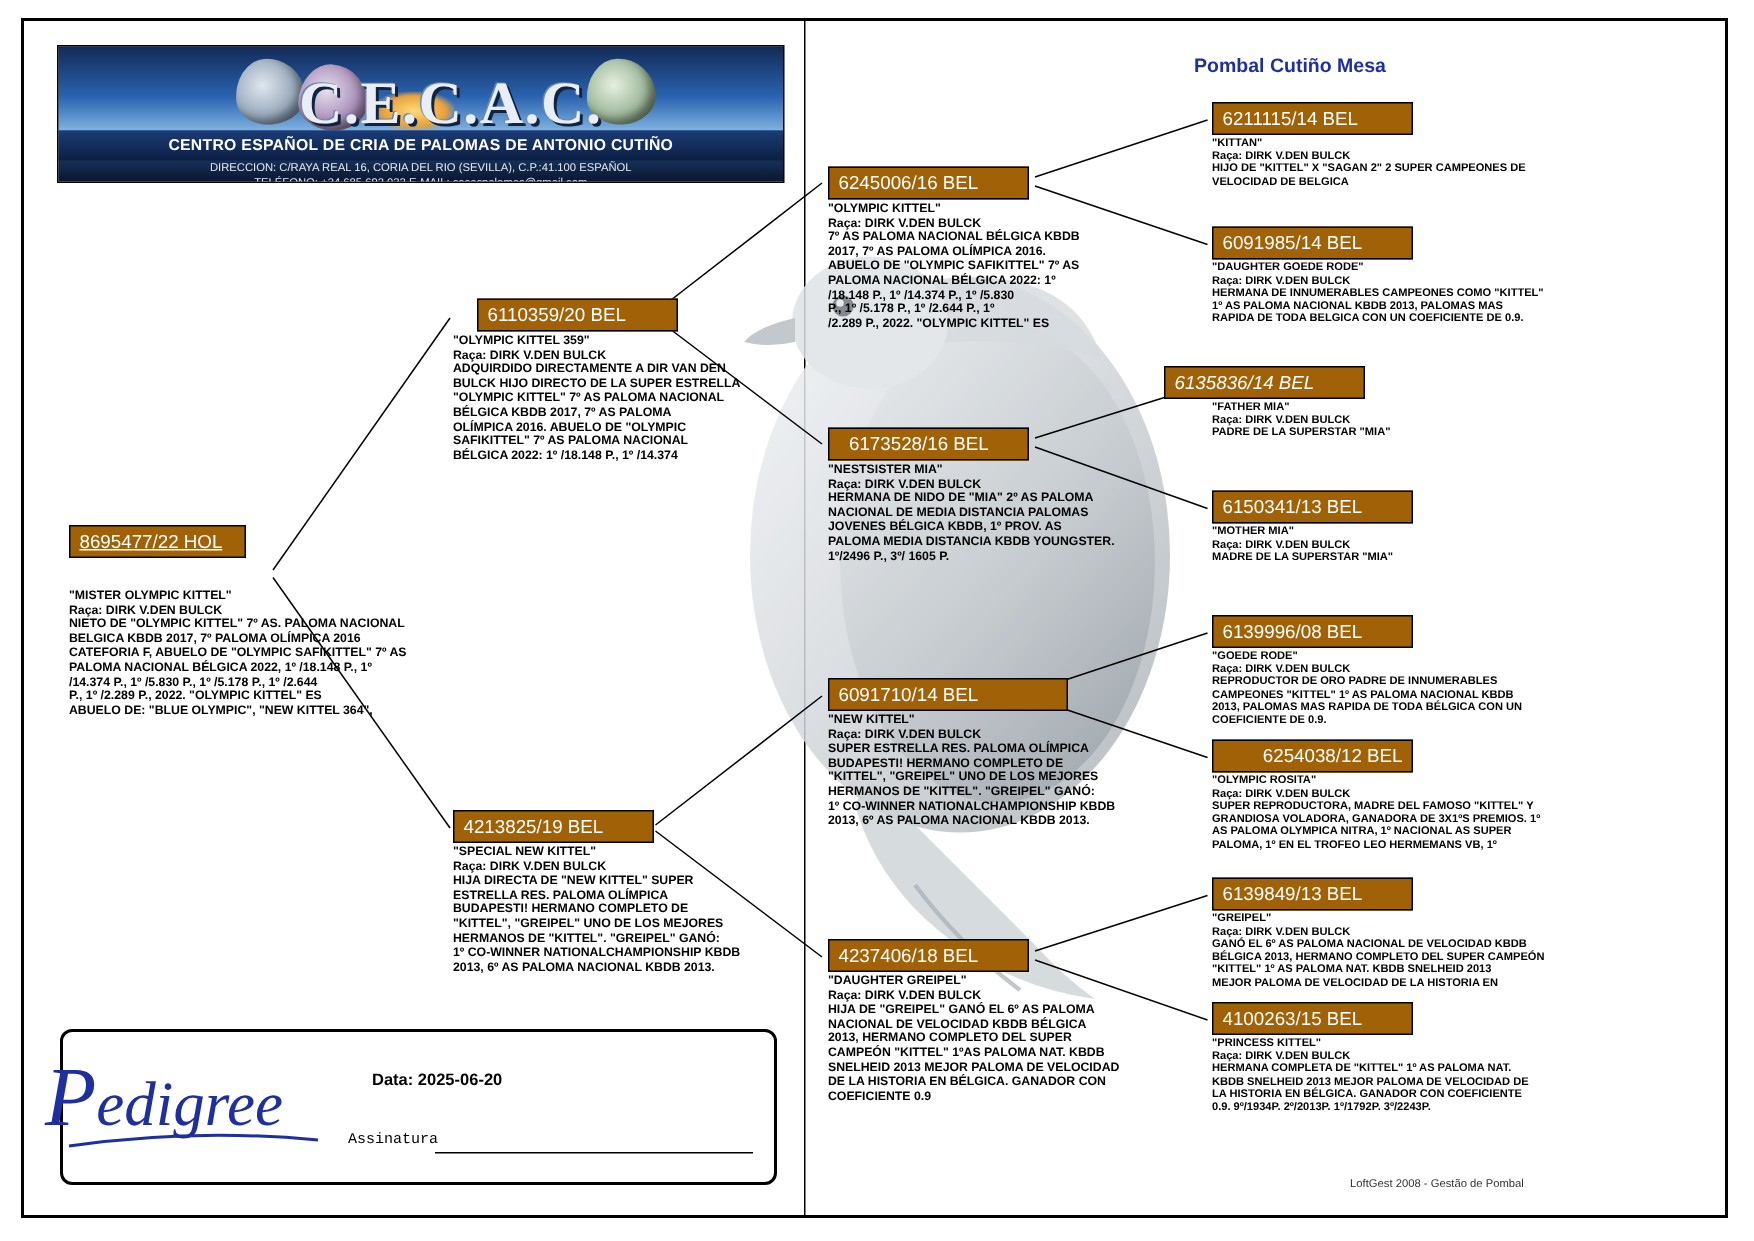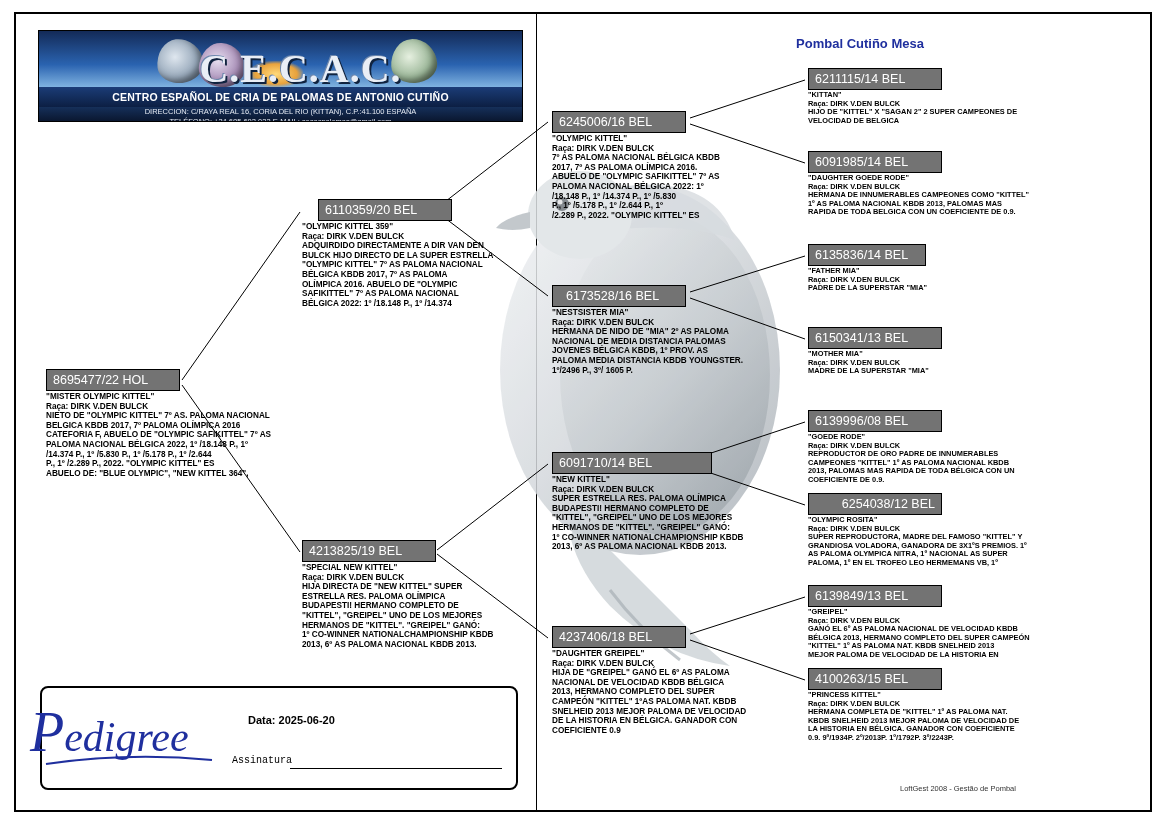--- a/index.html
+++ b/index.html
@@ -105,21 +105,21 @@
     top: 36px;
     width: 320px;
     text-align: center;
     color: #1f2f9e;
     font-size: 13px;
     font-weight: bold;
   }
   
   .box {
     position: absolute;
-    background: #737373;
+    background: #a16207;
     border: 1px solid #000000;
     color: #ffffff;
     font-size: 12.5px;
     padding: 3px 6px;
     box-sizing: border-box;
     white-space: nowrap;
   }
   .desc {
     position: absolute;
     color: #000000;
@@ -238,21 +238,21 @@
   </svg>
 
   <div class="logo">
     <div class="sky"></div>
     <div class="sun"></div>
     <div class="bird b1"></div>
     <div class="bird b2"></div>
     <div class="bird b3"></div>
     <div class="cecac">C.E.C.A.C.</div>
     <div class="band">CENTRO ESPAÑOL DE CRIA DE PALOMAS DE ANTONIO CUTIÑO</div>
-    <div class="addr">DIRECCION: C/RAYA REAL 16, CORIA DEL RIO (KITTAN), C.P.:41.100 ESPAÑA</div>
+    <div class="addr">DIRECCION: C/RAYA REAL 16, CORIA DEL RIO (SEVILLA), C.P.:41.100 ESPAÑOL</div>
     <div class="addr" style="top:86px;">TELÉFONO: +34 685 692 022        E-MAIL: cecacpalomas@gmail.com</div>
   </div>
 
   <div class="doc-title">Pombal Cutiño Mesa</div>
 
   <svg class="lines">
     <g stroke="#000" stroke-width="1" fill="none">
 
       <path d="M182 380 L300 212"></path>
       <path d="M182 385 L300 552"></path>
@@ -267,21 +267,21 @@
       <path d="M690 124 L805 163"></path>
       <path d="M690 292 L805 256"></path>
       <path d="M690 298 L805 339"></path>
       <path d="M690 460 L805 422"></path>
       <path d="M690 466 L805 505"></path>
       <path d="M690 634 L805 597"></path>
       <path d="M690 640 L805 680"></path>
     </g>
   </svg>
 
-  <div class="box" style="left:46px; top:369px; width:134px;">8695477/22 HOL</div>
+  <div class="box" style="left:46px; top:350px; width:118px;text-decoration:underline;">8695477/22 HOL</div>
   <div class="desc" style="left:46px; top:392px; width:300px; white-space:pre-line;">"MISTER OLYMPIC KITTEL"
 Raça: DIRK V.DEN BULCK
 NIETO DE "OLYMPIC KITTEL" 7º AS. PALOMA NACIONAL
 BELGICA KBDB 2017, 7º PALOMA OLÍMPICA 2016
 CATEFORIA F, ABUELO DE "OLYMPIC SAFIKITTEL" 7º AS
 PALOMA NACIONAL BÉLGICA 2022, 1º /18.148 P., 1º
 /14.374 P., 1º /5.830 P., 1º /5.178 P., 1º /2.644
 P., 1º /2.289 P., 2022. "OLYMPIC KITTEL" ES
 ABUELO DE: "BLUE OLYMPIC", "NEW KITTEL 364",</div>
 
@@ -354,21 +354,21 @@
 HIJO DE "KITTEL" X "SAGAN 2" 2 SUPER CAMPEONES DE
 VELOCIDAD DE BELGICA</div>
 
   <div class="box" style="left:808px; top:151px; width:134px;">6091985/14 BEL</div>
   <div class="desc small" style="left:808px; top:174px; width:290px; white-space:pre-line;">"DAUGHTER GOEDE RODE"
 Raça: DIRK V.DEN BULCK
 HERMANA DE INNUMERABLES CAMPEONES COMO "KITTEL"
 1º AS PALOMA NACIONAL KBDB 2013, PALOMAS MAS
 RAPIDA DE TODA BELGICA CON UN COEFICIENTE DE 0.9.</div>
 
-  <div class="box" style="left:808px; top:244px; width:118px;">6135836/14 BEL</div>
+  <div class="box" style="left:776px; top:244px; width:134px;font-style:italic;">6135836/14 BEL</div>
   <div class="desc small" style="left:808px; top:267px; width:290px; white-space:pre-line;">"FATHER MIA"
 Raça: DIRK V.DEN BULCK
 PADRE DE LA SUPERSTAR "MIA"</div>
 
   <div class="box" style="left:808px; top:327px; width:134px;">6150341/13 BEL</div>
   <div class="desc small" style="left:808px; top:350px; width:290px; white-space:pre-line;">"MOTHER MIA"
 Raça: DIRK V.DEN BULCK
 MADRE DE LA SUPERSTAR "MIA"</div>
 
   <div class="box" style="left:808px; top:410px; width:134px;">6139996/08 BEL</div>

